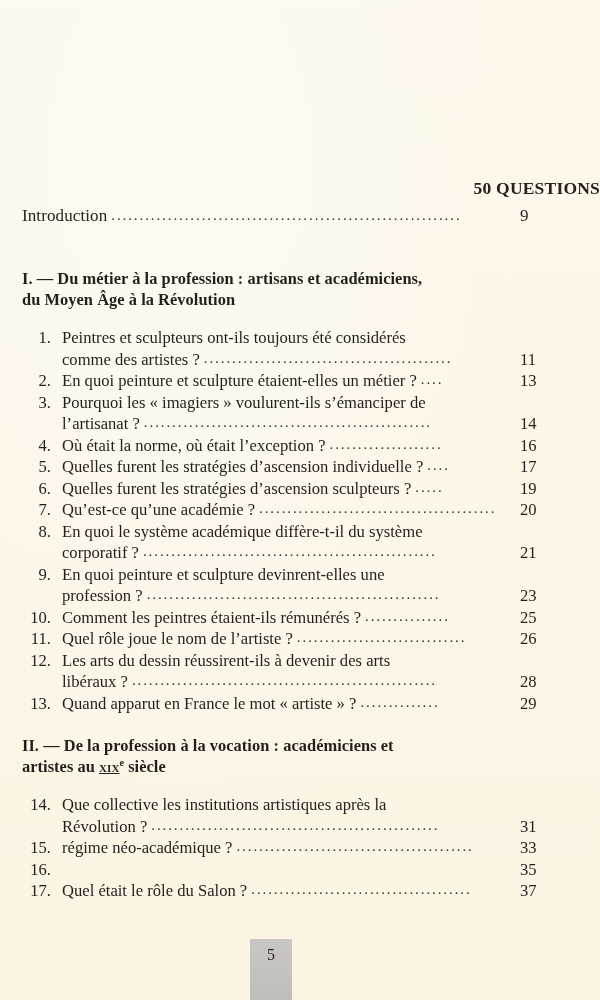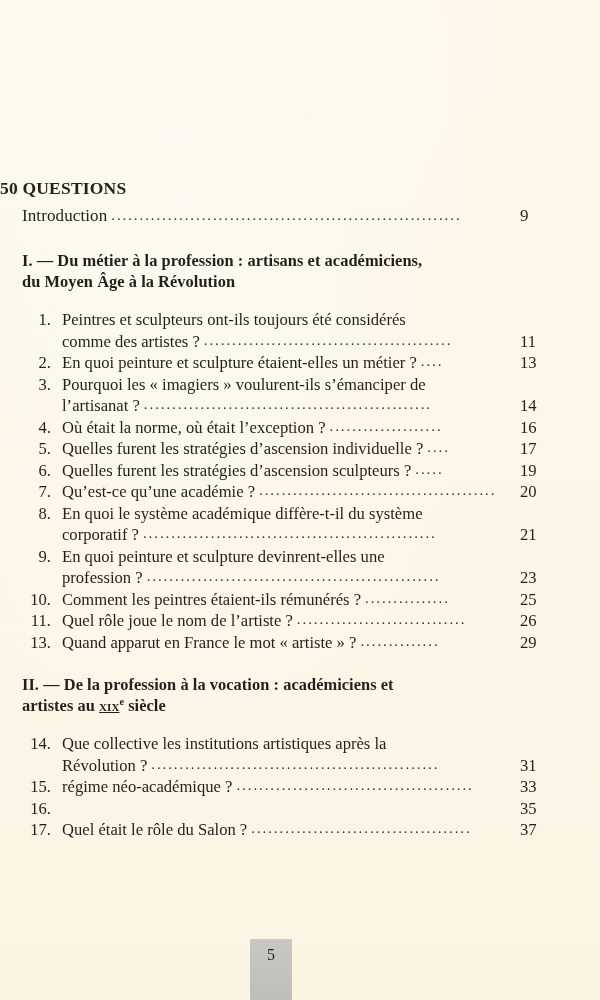--- a/index.html
+++ b/index.html
@@ -25,21 +25,21 @@
       radial-gradient(ellipse at 30% 20%, rgba(255,255,255,0.35), rgba(255,255,255,0) 60%),
       linear-gradient(180deg, #fdf8ea 0%, #fcf6e6 55%, #faf4e3 100%);
   }
 
   
   .doc-title {
     position: absolute;
     left: 0;
     right: 0;
     top: 178px;
-    text-align: left;
+    text-align: right;
     font-size: 17.5px;
     letter-spacing: 0.2px;
     font-weight: 600;
     color: #26211d;
   }
 
   
   .content {
     position: absolute;
     left: 22px;
@@ -80,21 +80,21 @@
   }
 
   
   .section-heading {
     font-weight: bold;
     font-size: 16.4px;
     line-height: 20.5px;
     letter-spacing: 0.05px;
     width: 460px;
   }
-  .sec-1 { margin-top: 24px; }
+  .sec-1 { margin-top: 42px; }
   .sec-2 { margin-top: 22px; }
 
   
   .entry-list {
     margin: 0;
     padding: 0;
     list-style: none;
   }
   .list-gap-top { margin-top: 17px; }
 
@@ -311,20 +311,31 @@
           <span class="entry-num">11.</span>
           <span class="entry-body">
             <span class="tail">
               <span class="tail-text">Quel rôle joue le nom de l’artiste ?</span>
               <span class="entry-leader">..............................</span>
               <span class="entry-page">26</span>
             </span>
           </span>
         </li>
         <li class="entry">
+          <span class="entry-num">12.</span>
+          <span class="entry-body">
+            <span class="entry-text">Les arts du dessin réussirent-ils à devenir des arts</span>
+            <span class="tail">
+              <span class="tail-text">libéraux ?</span>
+              <span class="entry-leader">......................................................</span>
+              <span class="entry-page">28</span>
+            </span>
+          </span>
+        </li>
+        <li class="entry">
           <span class="entry-num">13.</span>
           <span class="entry-body">
             <span class="tail">
               <span class="tail-text">Quand apparut en France le mot « artiste » ?</span>
               <span class="entry-leader">..............</span>
               <span class="entry-page">29</span>
             </span>
           </span>
         </li>
       </ul>

